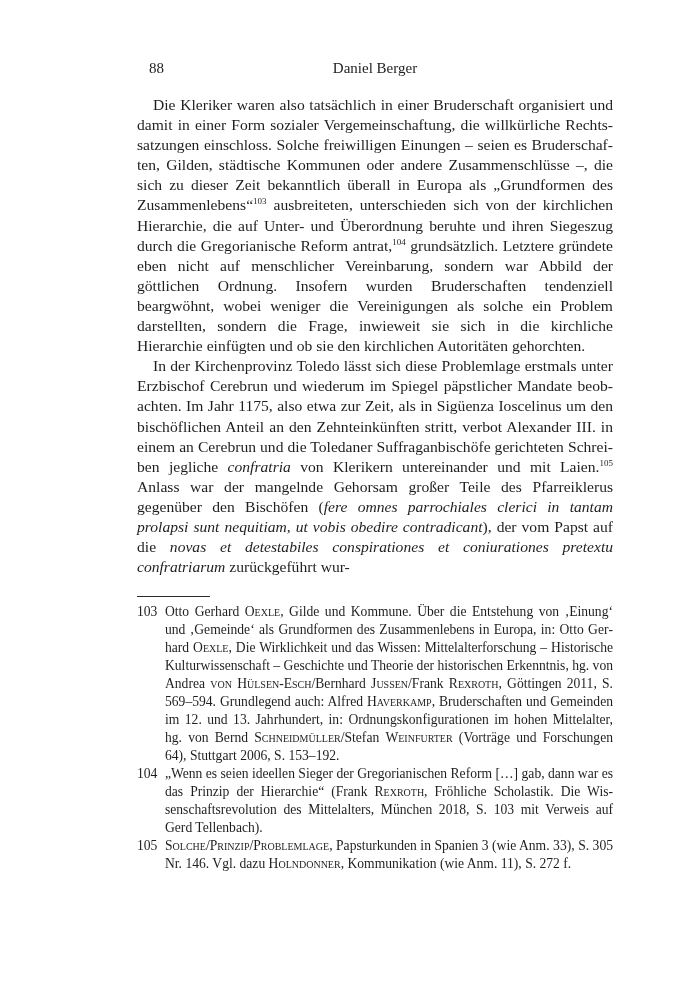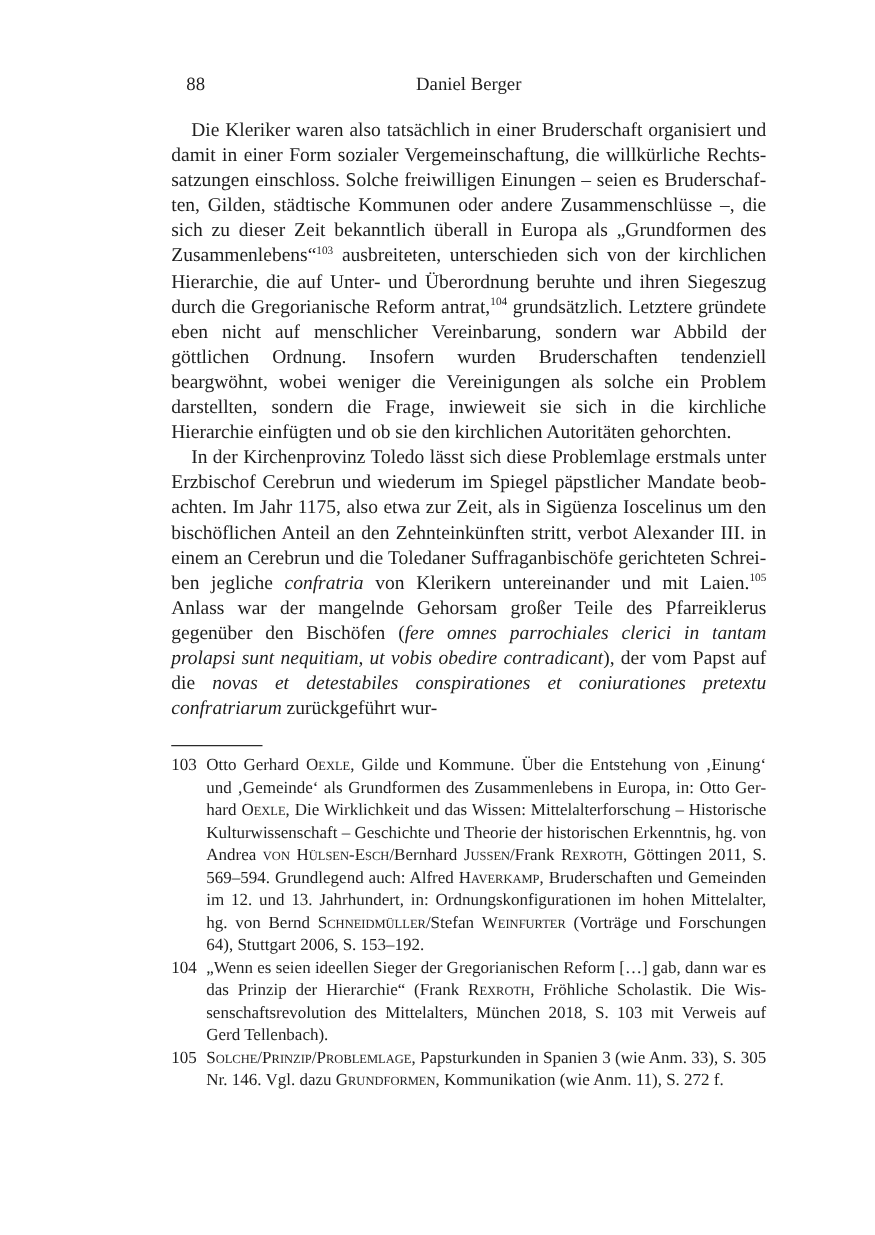--- a/index.html
+++ b/index.html
@@ -37,15 +37,15 @@
   <div class="fn">
     <span class="fn-num">103</span>
     <span class="fn-text"><span>Otto Gerhard </span><span class="sc">Oexle</span><span>, Gilde und Kommune. Über die Entstehung von ‚Einung‘ und ‚Gemeinde‘ als Grundformen des Zusammenlebens in Europa, in: Otto Ger­hard </span><span class="sc">Oexle</span><span>, Die Wirklichkeit und das Wissen: Mittelalterforschung – Histori­sche Kulturwissenschaft – Geschichte und Theorie der historischen Erkenntnis, hg. von Andrea </span><span class="sc">von Hülsen-Esch</span><span>/Bernhard </span><span class="sc">Jussen</span><span>/Frank </span><span class="sc">Rexroth</span><span>, Göttingen 2011, S. 569–594. Grundlegend auch: Alfred </span><span class="sc">Haverkamp</span><span>, Bruderschaften und Gemeinden im 12. und 13. Jahrhundert, in: Ordnungskonfigurationen im hohen Mittelalter, hg. von Bernd </span><span class="sc">Schneidmüller</span><span>/Stefan </span><span class="sc">Weinfurter</span><span> (Vorträge und Forschungen 64), Stuttgart 2006, S. 153–192.</span></span>
   </div>
   <div class="fn">
     <span class="fn-num">104</span>
     <span class="fn-text"><span>„Wenn es seien ideellen Sieger der Gregorianischen Reform […] gab, dann war es das Prinzip der Hierarchie“ (Frank </span><span class="sc">Rexroth</span><span>, Fröhliche Scholastik. Die Wis­senschaftsrevolution des Mittelalters, München 2018, S. 103 mit Verweis auf Gerd Tellenbach).</span></span>
   </div>
   <div class="fn">
     <span class="fn-num">105</span>
-    <span class="fn-text"><span class="sc">Solche</span><span>/</span><span class="sc">Prinzip</span><span>/</span><span class="sc">Problemlage</span><span>, Papsturkunden in Spanien 3 (wie Anm. 33), S. 305 Nr. 146. Vgl. dazu </span><span class="sc">Grundformen</span><span>, Kommunikation (wie Anm. 11), S. 272 f.</span></span>
+    <span class="fn-text"><span class="sc">Solche</span><span>/</span><span class="sc">Prinzip</span><span>/</span><span class="sc">Problemlage</span><span>, Papsturkunden in Spanien 3 (wie Anm. 33), S. 305 Nr. 146. Vgl. dazu </span><span class="sc">Holndonner</span><span>, Kommunikation (wie Anm. 11), S. 272 f.</span></span>
   </div>
 </div>
 
 </body></html>

